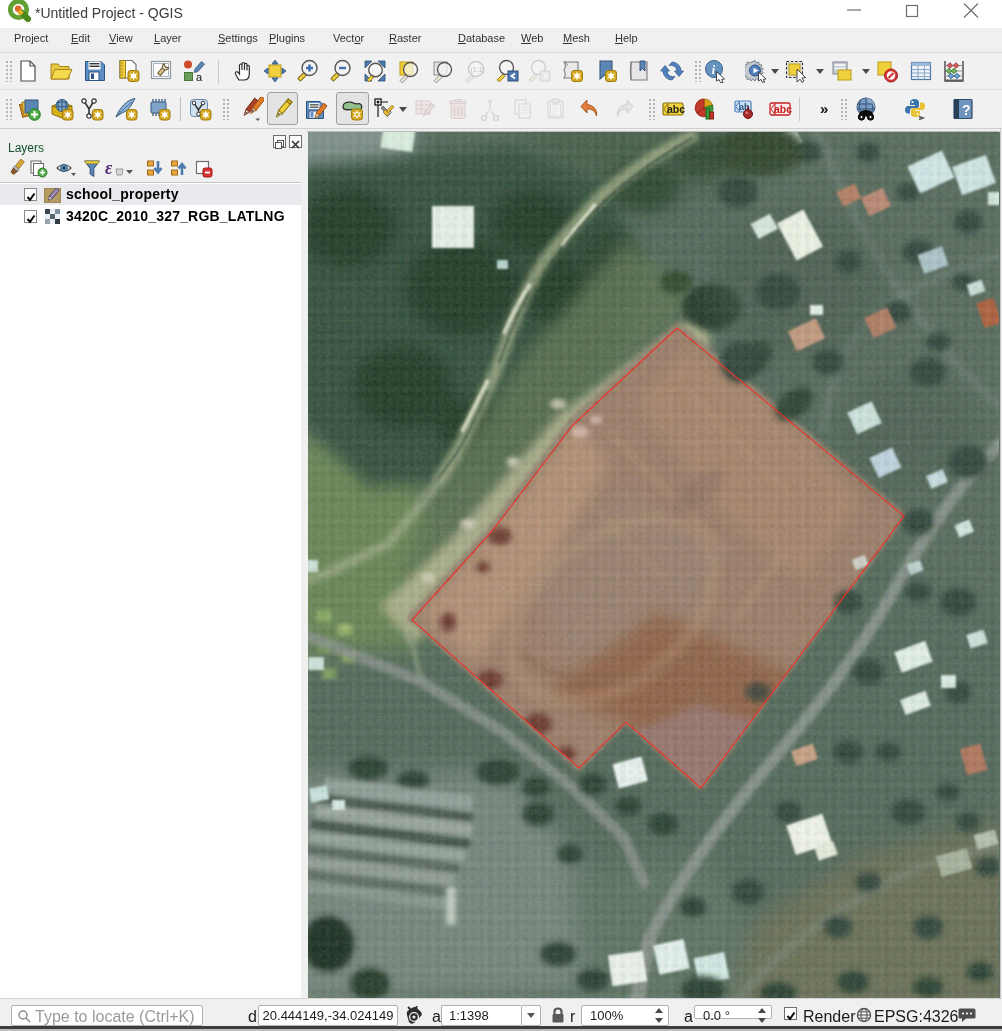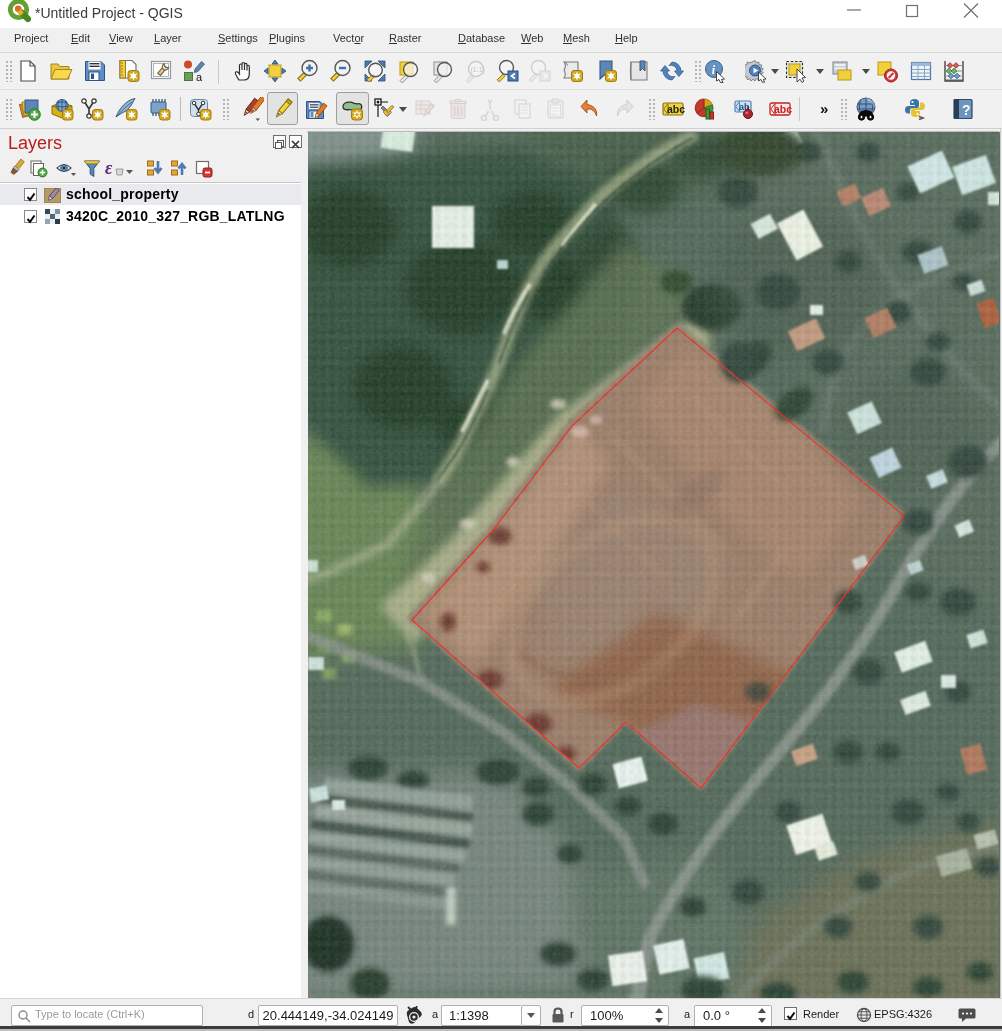--- a/index.html
+++ b/index.html
@@ -9,32 +9,32 @@
 #title-text{left:35px;top:5px;font-size:14px;color:#3b3b3b}
 #menubar{left:0;top:28px;width:1002px;height:25px;background:#f0f0f0;border-bottom:1px solid #d8d8d8}
 .menu{position:absolute;top:4px;font-size:11px;color:#313131}
 #tb1{left:0;top:53px;width:1002px;height:37px;background:#f1f1f1;border-bottom:1px solid #dedede}
 #tb2{left:0;top:90px;width:1002px;height:39px;background:#f1f1f1;border-bottom:1px solid #d0d0d0}
 .tb{position:absolute;width:24px;height:24px}
 .dd{position:absolute;width:0;height:0;border-left:4px solid transparent;border-right:4px solid transparent;border-top:5px solid #4a4a4a}
 .handle{position:absolute;width:8px;height:22px;background-image:radial-gradient(circle,#b5b5b5 1.2px,transparent 1.3px);background-size:4px 4px}
 .vsep{position:absolute;width:1px;height:24px;background:#c9c9c9}
 #dock{left:0;top:129px;width:307px;height:869px;background:#f0f0f0}
-#dock-title{left:8px;top:4px;font-size:18px;color:#b91c1c;position:absolute}
+#dock-title{left:8px;top:12px;font-size:12px;color:#14532d;position:absolute}
 .dockbtn{position:absolute;width:13px;height:13px;border:1px solid #6e6e6e;background:#fbfbfb}
 #layerlist{position:absolute;left:0px;top:53px;width:301px;height:816px;background:#ffffff;border-top:1px solid #c5c5c5}
 #row1{position:absolute;left:0;top:1px;width:301px;height:21px;background:#e8eaed}
 .lcheck{position:absolute;width:13px;height:13px;border:1px solid #8a8a8a;background:#fff}
 .ltext{position:absolute;font-size:14px;font-weight:bold;color:#000;letter-spacing:.2px}
 #map{left:308px;top:132px;width:692px;height:866px;background:#5d7065;overflow:hidden}
 #rightstrip{left:1000px;top:129px;width:2px;height:869px;background:#efefef;border-left:1px solid #c9c9c9}
 #mapborder{left:307px;top:129px;width:692px;height:3px;background:#efefef;border-bottom:1px solid #b9b9b9}
 #statusbar{left:0;top:998px;width:1002px;height:33px;background:#f0f0f0;border-top:1px solid #d4d4d4}
 #statusbar .box{position:absolute;background:#fff;border:1px solid #b1b1b1;border-radius:2px;font-size:13px;color:#1a1a1a}
-.slabel{position:absolute;font-size:11px;color:#1a1a1a}
+.slabel{position:absolute;font-size:16px;color:#1a1a1a}
 #botline{left:0;top:1026px;width:1002px;height:3px;background:#3c3c3c}
 #botline2{left:0;top:1029px;width:1002px;height:2px;background:#bdbdbd}
 </style>
 </head>
 <body>
 
 <div class="abs" id="titlebar"></div>
 
 <svg class="abs" style="left:8px;top:0px" width="23" height="23" viewBox="0 0 23 23">
 <circle cx="10.5" cy="9.5" r="8.2" fill="none" stroke="#61a033" stroke-width="4.8"></circle>
@@ -990,21 +990,21 @@
 <div class="slabel" style="left:570px;top:9px">r</div>
 
 <div class="box" style="left:581px;top:6px;width:88px;height:21px;padding:2px 0 0 8px">100%</div>
 <svg class="abs" style="left:652px;top:8px" width="14" height="18">
       <path d="M7,1 L11,6 L3,6 Z" fill="#4a4a4a"></path>
       <path d="M7,16 L11,11 L3,11 Z" fill="#4a4a4a"></path>
     </svg>
 
 <div class="slabel" style="left:684px;top:9px">a</div>
 
-<div class="box" style="left:694px;top:6px;width:78px;height:25px;padding:2px 0 0 8px">0.0 °</div>
+<div class="box" style="left:694px;top:6px;width:78px;height:14px;padding:2px 0 0 8px">0.0 °</div>
 <svg class="abs" style="left:755px;top:8px" width="14" height="18">
       <path d="M7,1 L11,6 L3,6 Z" fill="#4a4a4a"></path>
       <path d="M7,16 L11,11 L3,11 Z" fill="#4a4a4a"></path>
     </svg>
 
 <div class="lcheck" style="left:784px;top:8px;border-color:#6f6f6f"><svg width="12" height="12">
         <path d="M2.5,6 L5,8.8 L9.5,2.5" fill="none" stroke="#0a0a0a" stroke-width="2"></path>
       </svg></div>
 <div class="slabel" style="left:803px;top:9px">Render</div>
 

